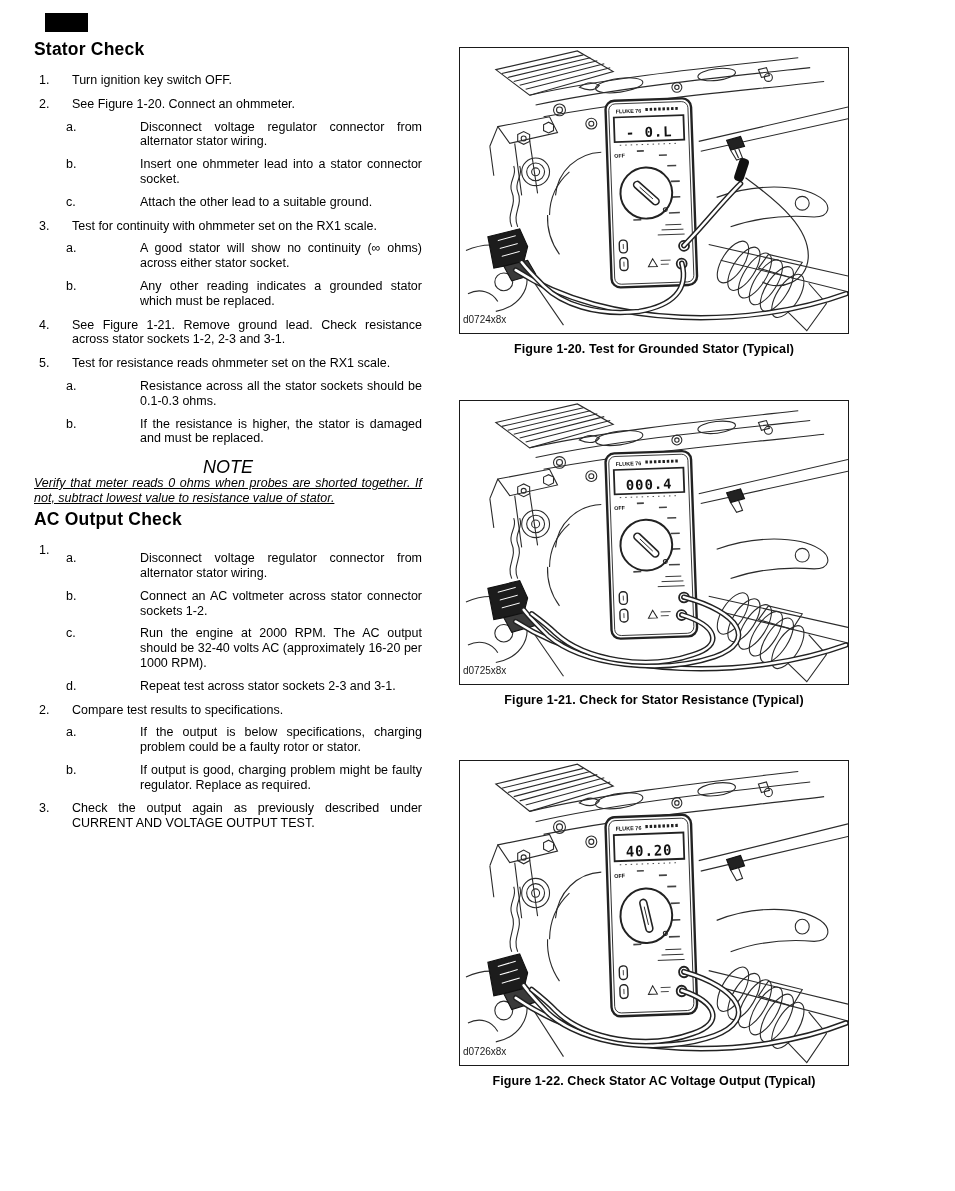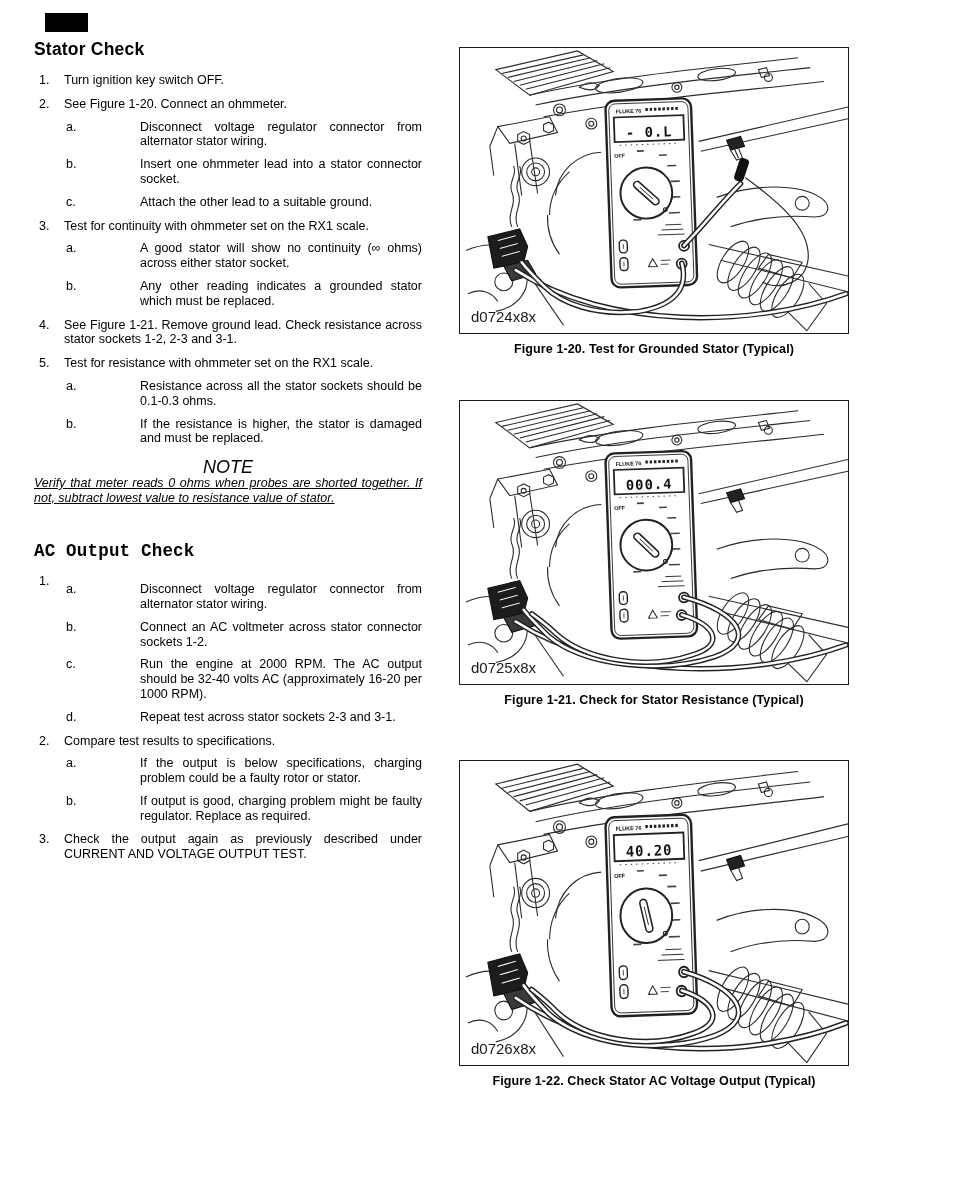--- a/index.html
+++ b/index.html
@@ -6,38 +6,38 @@
   body{
     width:955px;height:1191px;position:relative;background:#ffffff;color:#000;
     font-family:"Liberation Sans", sans-serif;
     -webkit-font-smoothing:antialiased;
   }
   .page-marker{position:absolute;left:45px;top:13px;width:43px;height:19px;background:#000;}
 
   
   .left-col{position:absolute;left:34px;top:39px;width:388px;}
   .section-title{font-size:17.5px;font-weight:bold;margin:0;letter-spacing:.2px;}
-  .section-title.ac{margin-top:36px;font-family:Liberation Mono, monospace;}
+  .section-title.ac{margin-top:4px;}
   .step{display:flex;margin-top:9px;font-size:12.5px;line-height:14.8px;}
   .step.first{margin-top:13px;}
   .step-num{flex:0 0 30px;padding-left:5px;box-sizing:border-box;}
   .step-body{flex:1;min-width:0;}
-  .step-text{text-align:justify;}
+  .step-text{text-align:justify;margin-left:8px;}
   .sub{display:flex;margin-top:8px;}
   .sub-num{flex:0 0 29px;padding-left:2px;box-sizing:border-box;}
   .sub-text{flex:1;text-align:justify;margin-left:47px;}
   .note-label{margin-top:14px;text-align:center;font-style:italic;font-size:18px;line-height:14.8px;}
   .note-text{margin-top:1px;font-style:italic;font-size:12.5px;line-height:14.6px;text-align:justify;text-decoration:underline;}
 
   
   .figures-col{position:absolute;left:459px;top:0;width:390px;height:1191px;}
   .figure{position:absolute;left:0;width:390px;}
   .fig-box{position:relative;border:1px solid #1a1a1a;background:#fff;box-sizing:border-box;overflow:hidden;}
   .fig-box svg{display:block;width:100%;height:100%;}
-  .img-code{position:absolute;left:11px;bottom:8px;font-size:15px;color:#1a1a1a;}
+  .img-code{position:absolute;left:3px;bottom:8px;font-size:10px;color:#1a1a1a;}
   .fig-caption{text-align:center;font-weight:bold;font-size:12.5px;margin-top:8px;letter-spacing:.1px;}
 
   
   .lcd-text{font-family:"DejaVu Sans Mono",monospace;font-size:14px;font-weight:bold;letter-spacing:1px;fill:#111;}
   .meter-brand{font-family:"Liberation Sans",sans-serif;font-size:5.5px;font-weight:bold;fill:#111;}
   .meter-off{font-family:"Liberation Sans",sans-serif;font-size:5.5px;font-weight:bold;fill:#111;}
   .cable-o{stroke:#222;stroke-width:5.5;fill:none;stroke-linecap:round;}
   .cable-i{stroke:#fff;stroke-width:2.6;fill:none;stroke-linecap:round;}
   .thin-wire{stroke:#2b2b2b;stroke-width:1.2;fill:none;}
 </style>
@@ -185,21 +185,21 @@
   <div class="step">
     <div class="step-num">4.</div>
     <div class="step-body">
         <div class="step-text">See Figure 1-21. Remove ground lead. Check resistance across stator sockets 1-2, 2-3 and 3-1.</div>
       </div>
   </div>
 
   <div class="step">
     <div class="step-num">5.</div>
     <div class="step-body">
-      <div class="step-text">Test for resistance with ohmmeter set on the RX1 scale.</div>
+      <div class="step-text">Test for resistance reads ohmmeter set on the RX1 scale.</div>
       <div class="sub">
         <div class="sub-num">a.</div>
         <div class="sub-text">Resistance across all the stator sockets should be 0.1-0.3 ohms.</div>
       </div>
       <div class="sub">
         <div class="sub-num">b.</div>
         <div class="sub-text">If the resistance is higher, the stator is damaged and must be replaced.</div>
       </div>
     </div>
   </div>

